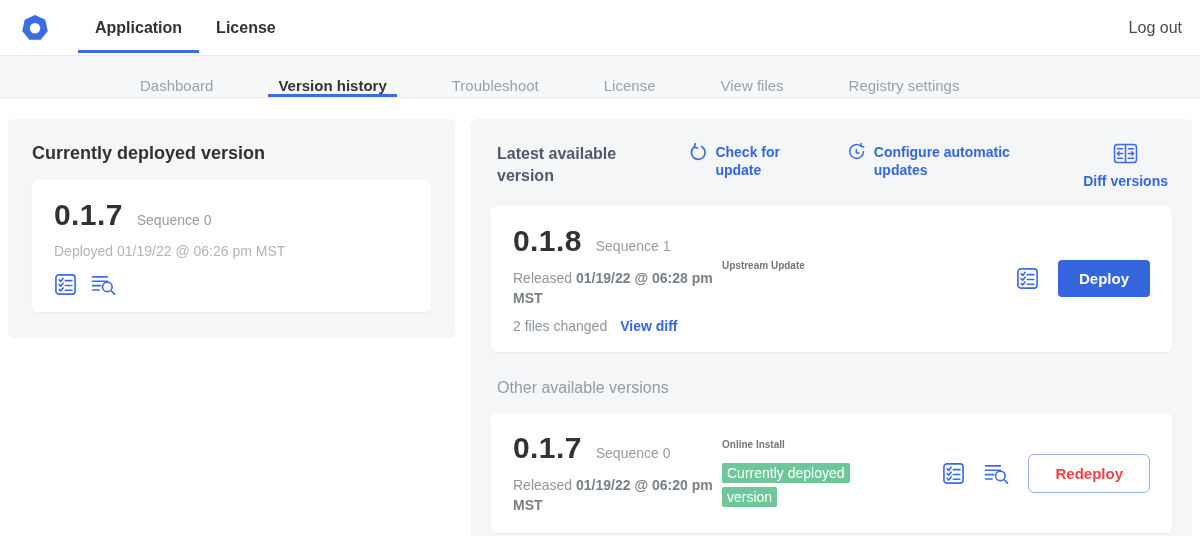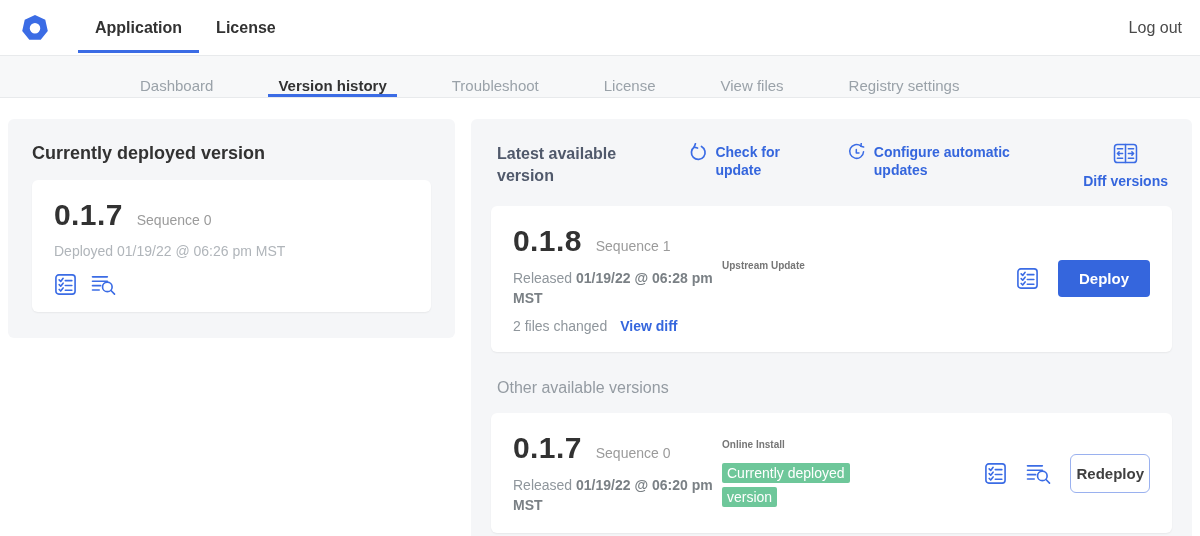--- a/index.html
+++ b/index.html
@@ -54,21 +54,21 @@
   .files-row { margin-top:9px; font-size:14px; color:#8f969c; display:flex; gap:13px; }
   .view-diff { color:#3566dd; font-weight:600; cursor:pointer; }
   .col-mid { width:172px; margin-left:4px; }
   .col-mid.offset-lg { padding-top:36px; }
   .col-mid.offset-sm { padding-top:8px; }
   .source-label { font-size:10px; font-weight:600; color:#767676; }
   .badge-wrap { margin-top:11px; width:150px; line-height:23px; }
   .deployed-badge { display:inline; background:#6ec79a; color:#fff; font-size:14px; padding:2px 5px; border-radius:2px; -webkit-box-decoration-break:clone; box-decoration-break:clone; }
   .col-right { margin-left:auto; display:flex; align-items:center; gap:19px; align-self:center; }
   .deploy-btn { background:#3566dd; color:#fff; border:none; border-radius:4px; font-size:15px; font-weight:700; padding:10px 21px; cursor:pointer; font-family:inherit; }
-  .redeploy-btn { background:#fff; color:#404040; border:1px solid #9ab1ef; border-radius:6px; font-size:15px; font-weight:700; padding:10px 5px; cursor:pointer; font-family:inherit; }
+  .redeploy-btn { background:#fff; color:#ef4444; border:1px solid #9ab1ef; border-radius:6px; font-size:15px; font-weight:700; padding:10px 26px; cursor:pointer; font-family:inherit; }
   .other-title { margin-top:27px; font-size:16px; color:#949ba2; padding-left:6px; }
 </style>
 </head>
 <body>
 
 <div class="topnav">
   <span class="logo">
     <svg viewBox="0 0 32 32" width="30" height="30">
       <path fill="#3b6ce5" fill-rule="evenodd" d="M16 2 L26.95 7.27 L29.65 19.12 L22.07 28.61 L9.93 28.61 L2.35 19.12 L5.05 7.27 Z
            M16 10.6 a5.6 5.6 0 1 0 0 11.2 a5.6 5.6 0 1 0 0 -11.2 Z"></path>

